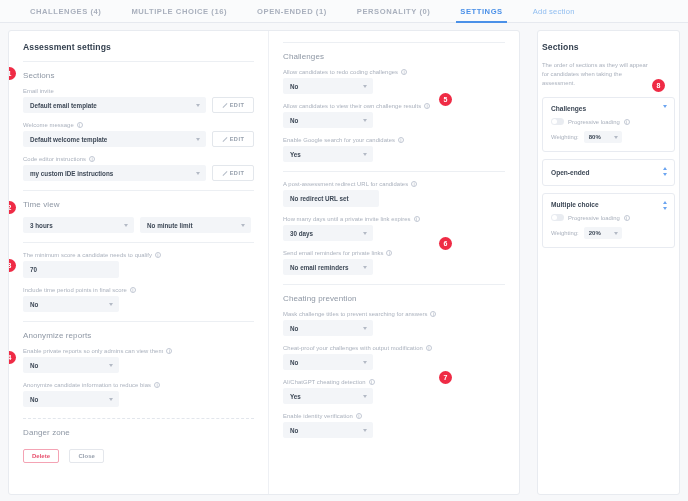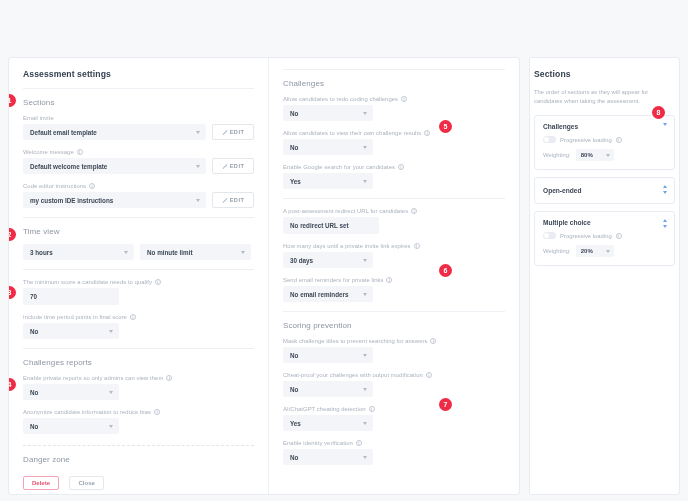--- a/index.html
+++ b/index.html
@@ -39,22 +39,21 @@
     left: -4px; right: -4px; bottom: 0;
     height: 2px; background: #4a90e8;
   }
   .tab.link { color: #8fbdf0; font-weight: 500; letter-spacing: 0.2px; }
 
   
   .content {
     position: absolute;
     top: 30px; left: 8px; right: 8px; bottom: 6px;
     display: flex;
-    gap: 9px;
-    margin-top: 27px;
+    gap: 17px;
   }
   .panel-main {
     flex: 0 0 512px;
     background: #ffffff;
     border: 1px solid #e8ebf0;
     border-radius: 3px;
     display: flex;
     overflow: hidden;
   }
   .col {
@@ -269,20 +268,28 @@
     border-right: 2.6px solid transparent;
   }
   .arrow.up { border-bottom: 3.4px solid #6ba4f0; }
   .arrow.down { border-top: 3.4px solid #6ba4f0; }
 </style>
 </head>
 <body>
 
 <div class="app">
 
+  <div class="tabbar">
+    <div class="tab">CHALLENGES (4)</div>
+    <div class="tab">MULTIPLE CHOICE (16)</div>
+    <div class="tab">OPEN-ENDED (1)</div>
+    <div class="tab">PERSONALITY (0)</div>
+    <div class="tab active">SETTINGS</div>
+    <div class="tab link">Add section</div>
+  </div>
 
   <div class="content">
 
     <div class="panel-main">
 
       <div class="col left">
         <div class="panel-title">Assessment settings</div>
         <div class="hr"></div>
 
         <div class="badge" style="left:-6px; top:36px;">1</div>
@@ -348,21 +355,21 @@
           <span>Include time period points in final score</span>
           <span class="info-icon">i</span>
         </div>
         <div class="row">
           <div class="select w-med">No</div>
         </div>
 
         <div class="hr"></div>
 
         <div class="badge" style="left:-6px; top:320px;">4</div>
-        <div class="group-title">Challenges reports</div>
+        <div class="group-title">Anonymize reports</div>
 
         <div class="field-label">
           <span>Enable private reports so only admins can view them</span>
           <span class="info-icon">i</span>
         </div>
         <div class="row">
           <div class="select w-med">No</div>
         </div>
 
         <div class="field-label">
@@ -436,21 +443,21 @@
           <span>Send email reminders for private links</span>
           <span class="info-icon">i</span>
         </div>
         <div class="row">
           <div class="select w-sm">No email reminders</div>
         </div>
 
         <div class="hr"></div>
 
         <div class="badge" style="left:170px; top:340px;">7</div>
-        <div class="group-title">Scoring prevention</div>
+        <div class="group-title">Cheating prevention</div>
 
         <div class="field-label">
           <span>Mask challenge titles to prevent searching for answers</span>
           <span class="info-icon">i</span>
         </div>
         <div class="row">
           <div class="select w-sm">No</div>
         </div>
 
         <div class="field-label">

